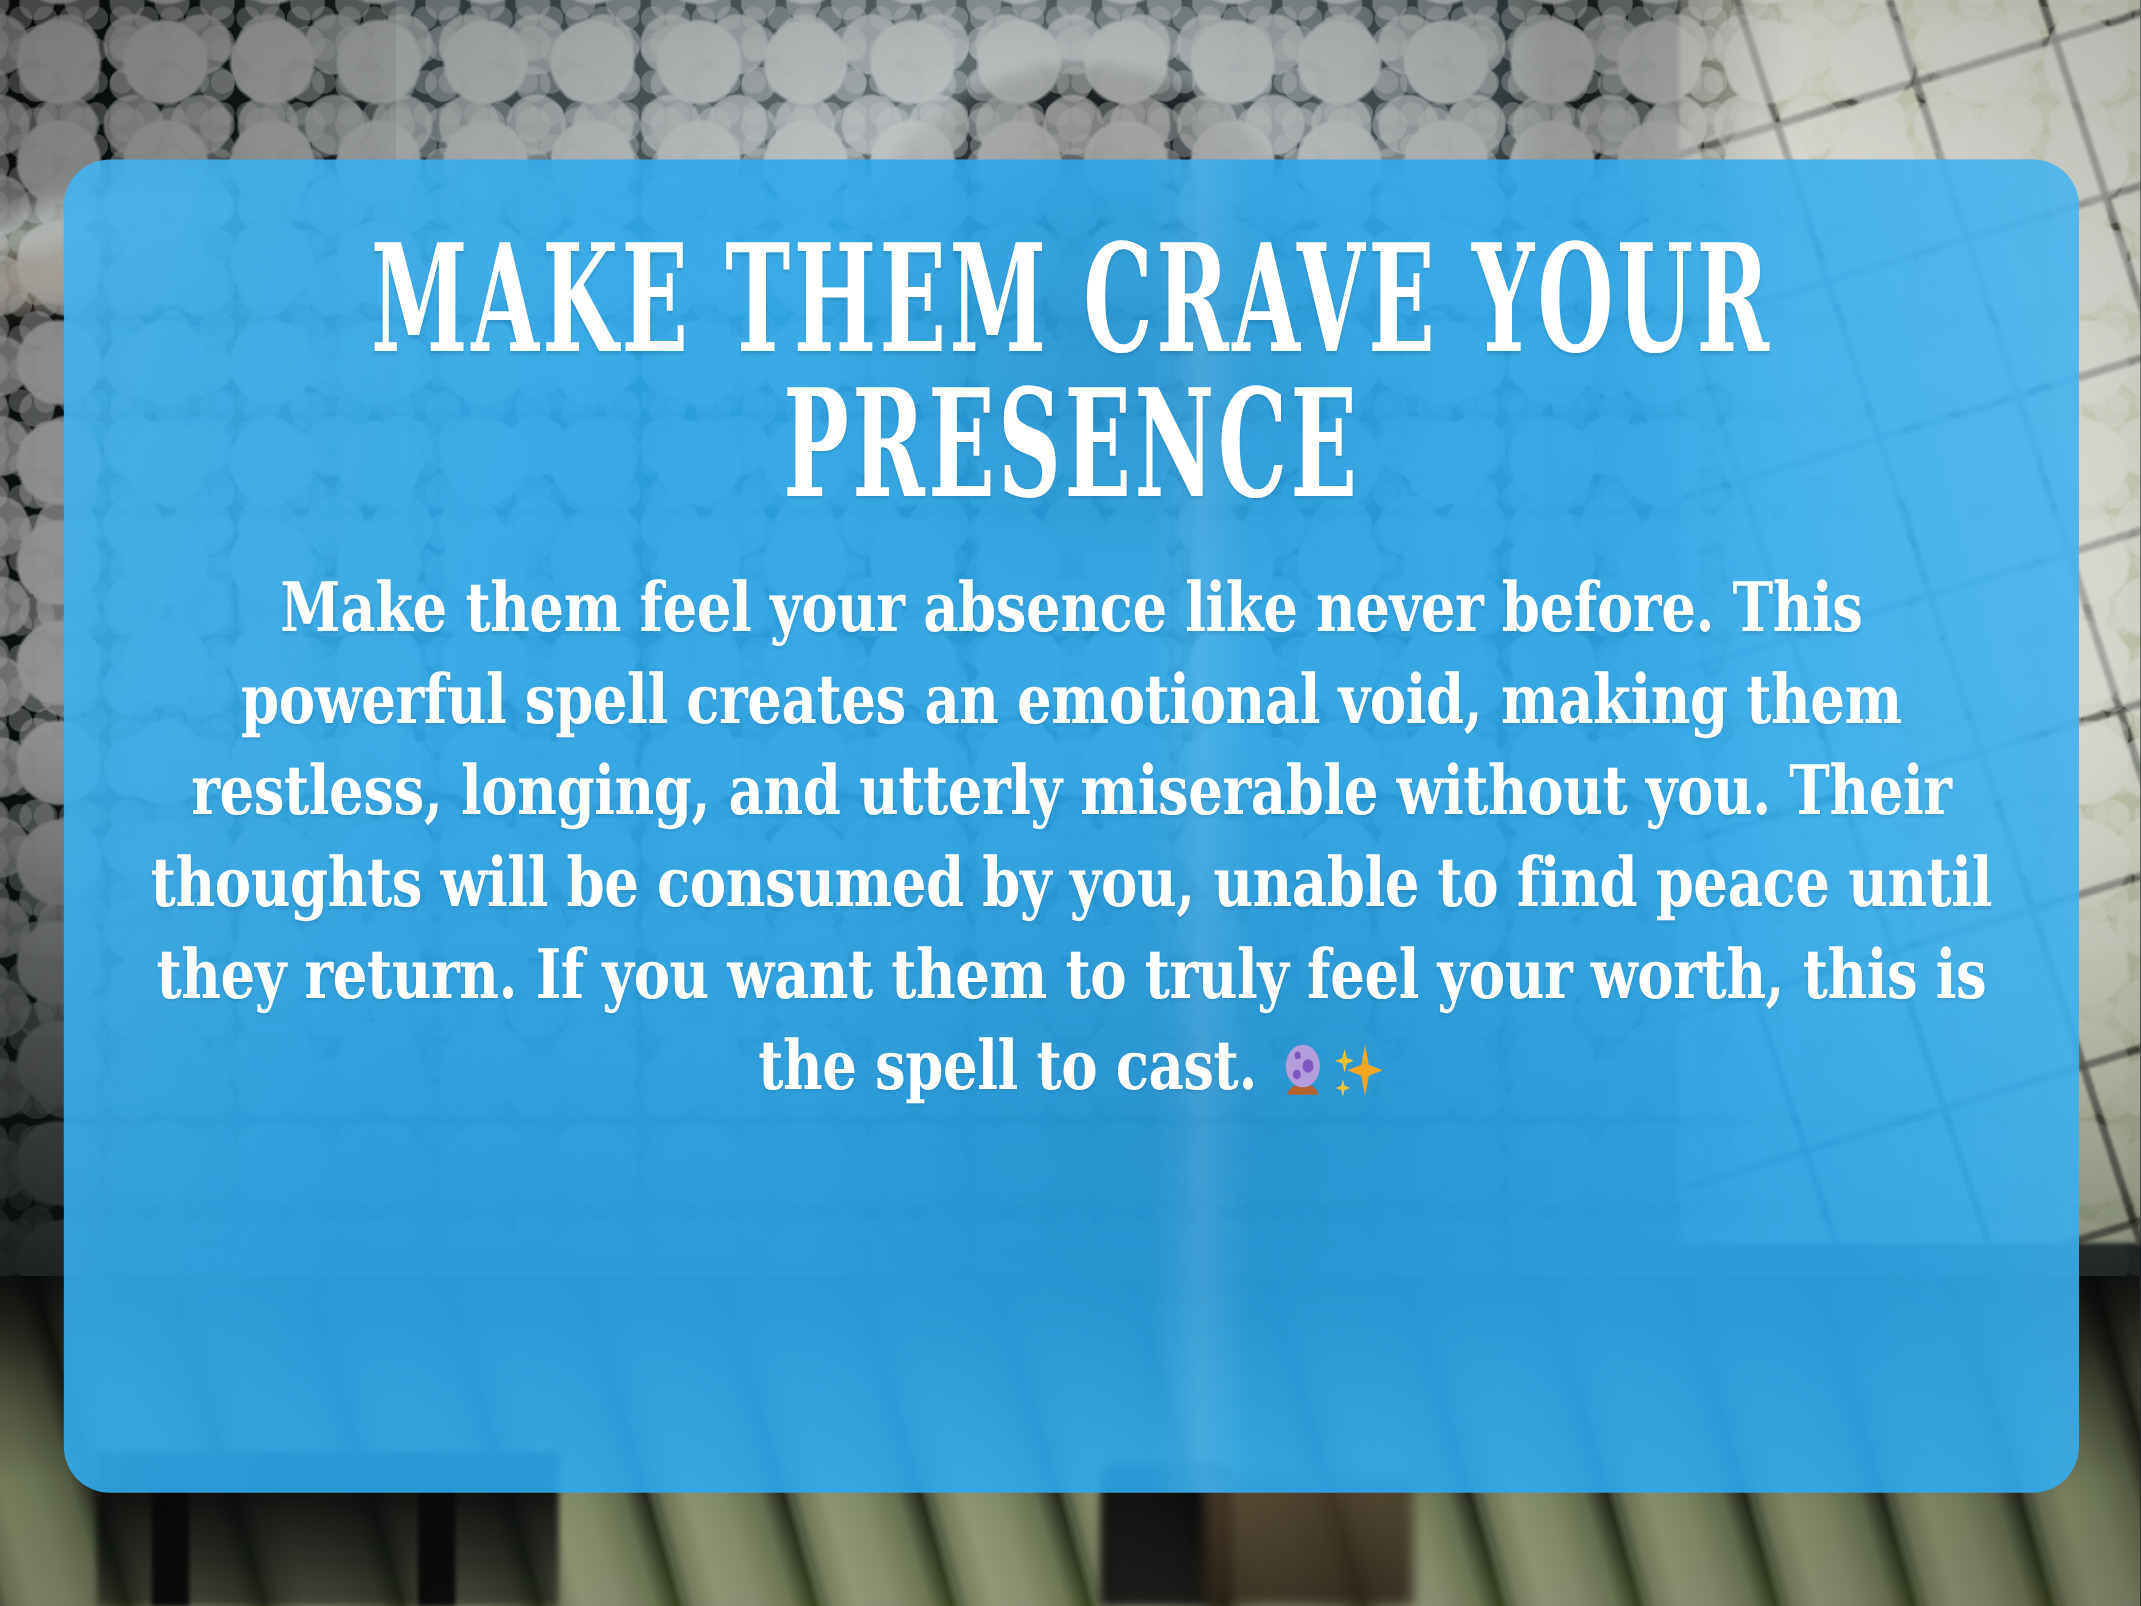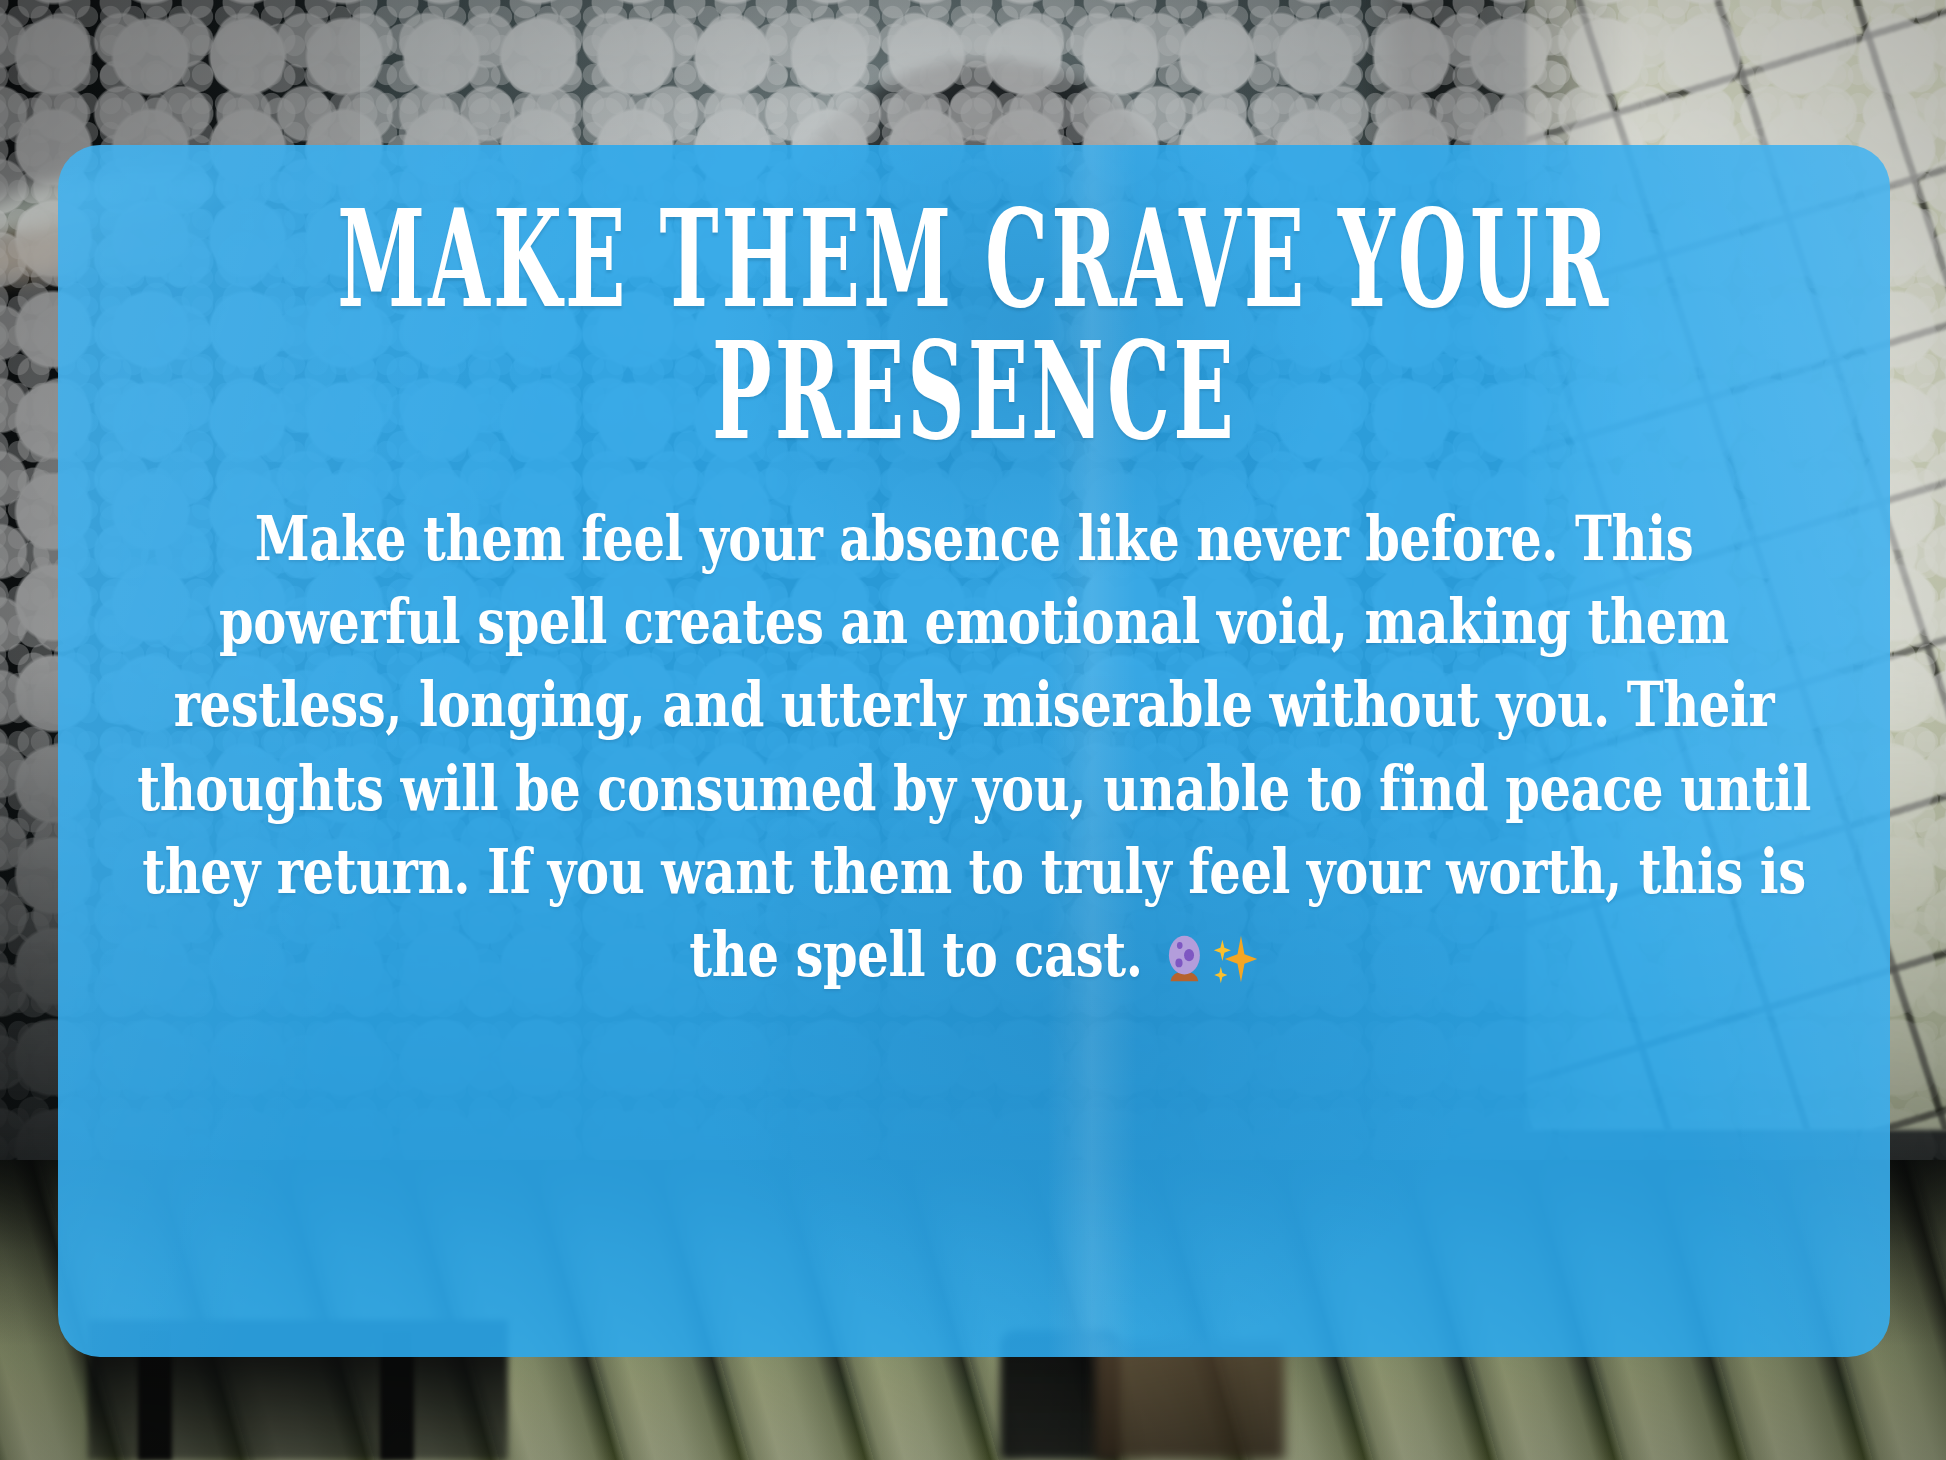--- a/index.html
+++ b/index.html
@@ -191,21 +191,21 @@
   
   .card {
     position: absolute;
     left: 58px;
     top: 145px;
     width: 1832px;
     height: 1212px;
     border-radius: 42px;
     background: rgba(44,168,236, 0.90);
     box-sizing: border-box;
-    padding: 30px 72px 40px 72px;
+    padding: 44px 72px 40px 72px;
     display: flex;
     flex-direction: column;
     align-items: center;
     overflow: hidden;
   }
   
   .card-sheen {
     position: absolute;
     inset: 0;
     pointer-events: none;

